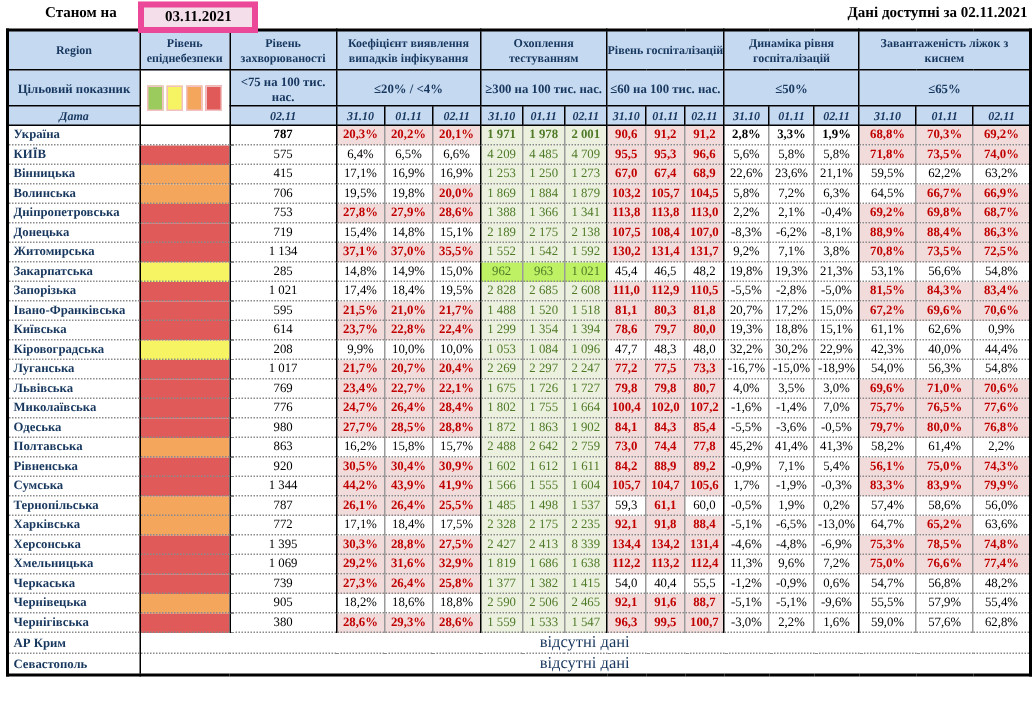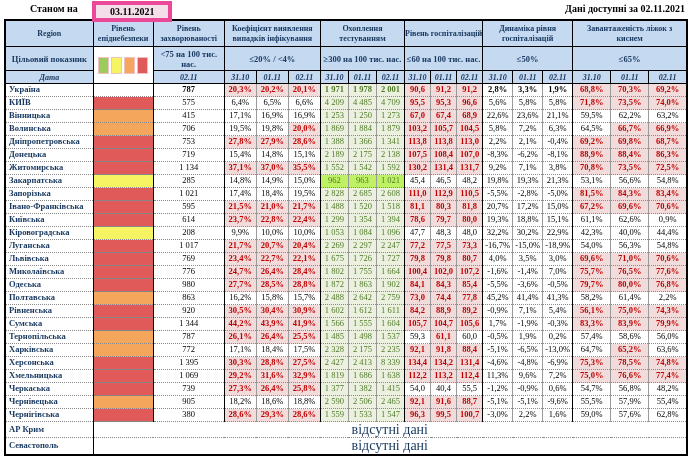--- a/index.html
+++ b/index.html
@@ -20,21 +20,21 @@
   .legend{display:flex;justify-content:center;gap:2px;}
   .legend span{display:inline-block;width:9px;height:15px;border:1px solid #f2c0c0;}
   td{font-size:8.5px;text-align:center;padding:0 1px;height:12px;line-height:1.1;
     border-left:1px solid #9a9a9a;border-top:1px dotted #8a8a8a;color:#000;background:#fff;}
   td.gs{border-left:1px solid #000;}
   td.region{font-weight:bold;color:#17375E;text-align:left;padding-left:3px;border-left:none;font-size:8.5px;}
   td.pink{background:#F2DCDB;color:#C00000;font-weight:bold;}
   td.green{background:#EBF1DE;color:#4F7A28;}
   td.greentxt{background:#bef264;color:#4F7A28;text-align:center;}
   tr.em td{font-weight:bold;margin-top:25px;}
-  td.nodata{color:#17375E;font-size:14px;}
+  td.nodata{color:#17375E;font-size:11px;}
   tr.ndr td{height:13px;}
 </style>
 </head>
 <body>
 
 <div class="page">
   <div class="meta">
     <span class="asof">Станом на</span>
     <span class="asofbox">03.11.2021</span>
     <span class="avail"><span>Дані доступні за</span>&nbsp;<span>02.11.2021</span></span>

